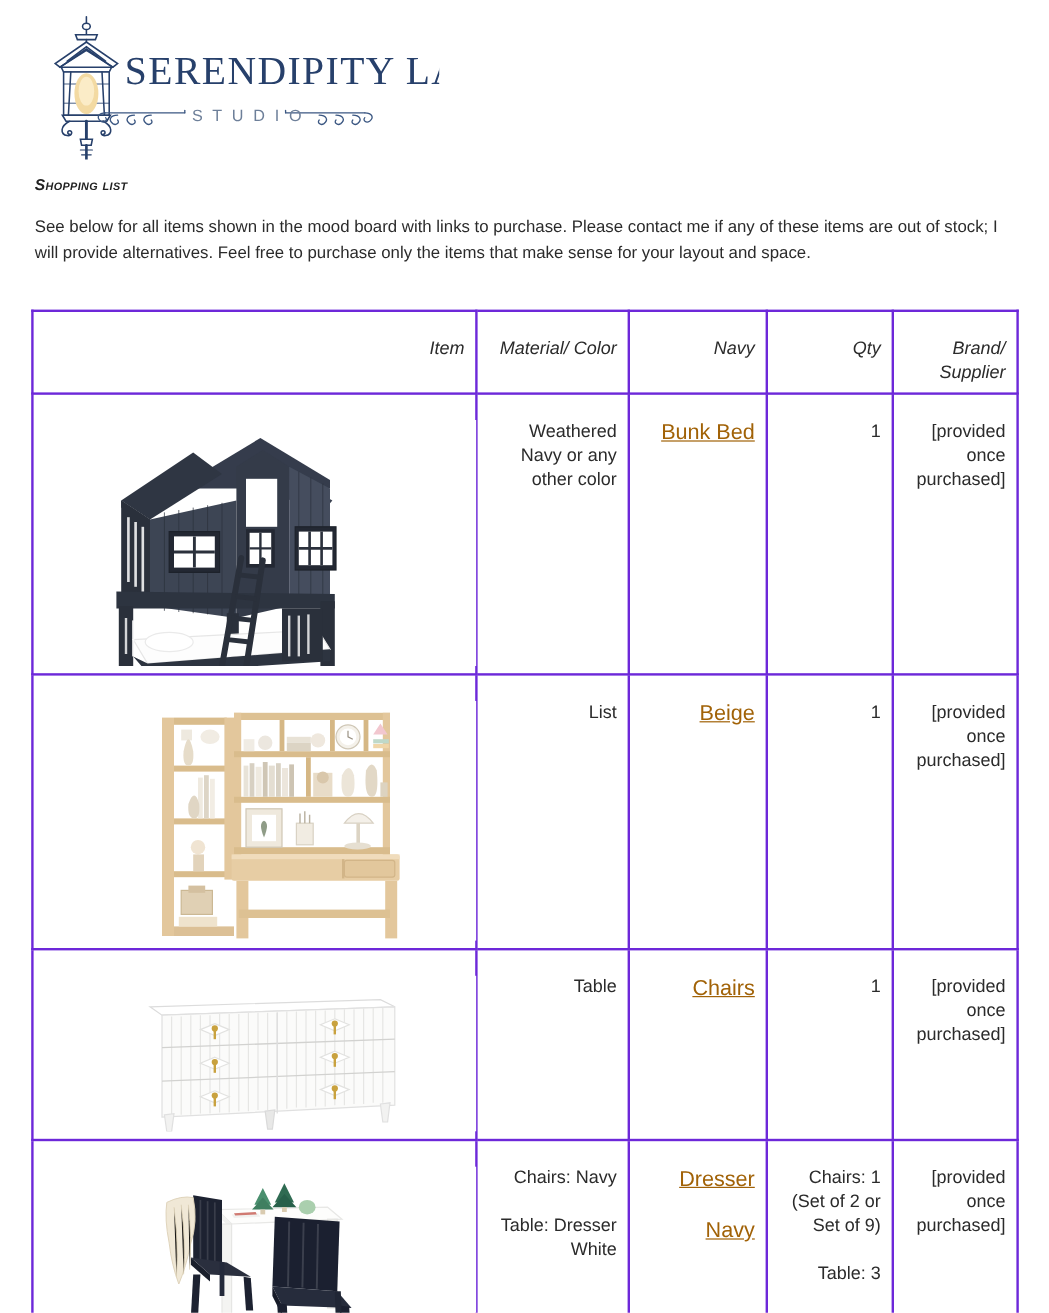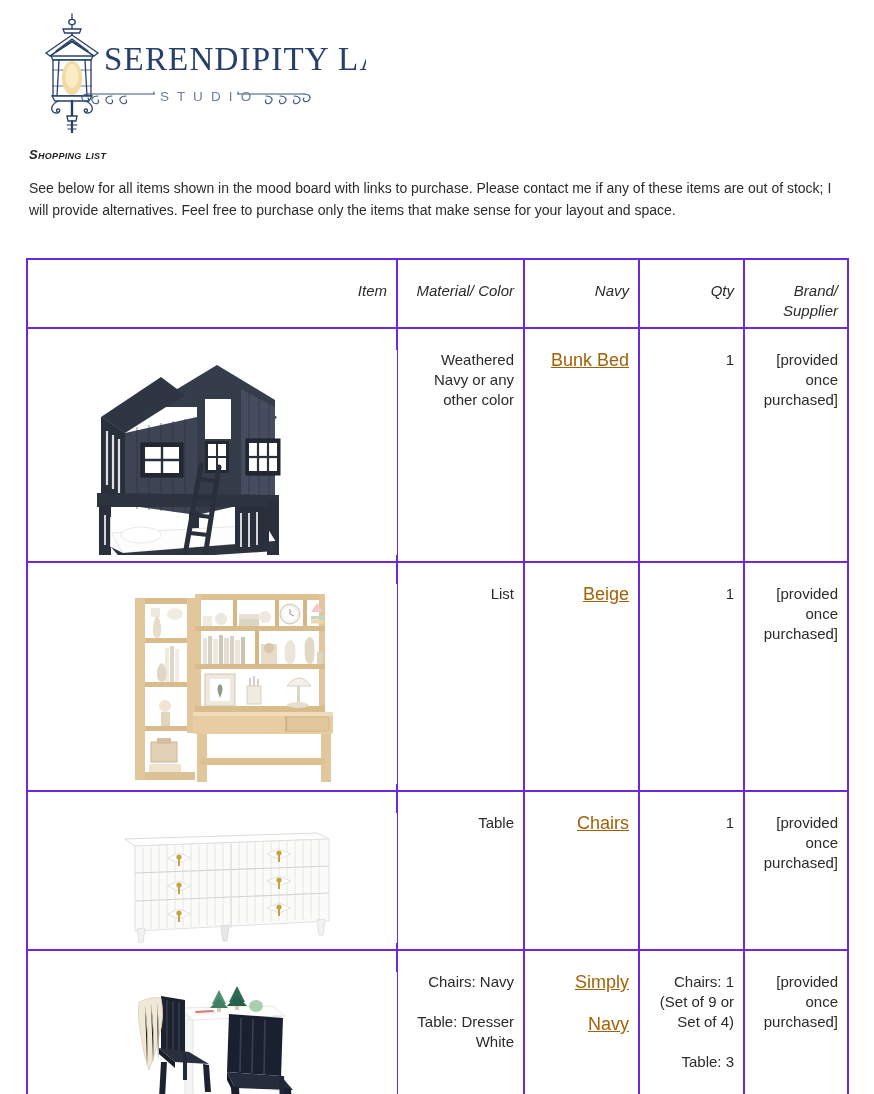--- a/index.html
+++ b/index.html
@@ -537,26 +537,26 @@
             </g>
           </g>
         </svg>
       </td>
       <td>
         <div>Chairs: Navy</div>
         <div class="para-gap"></div>
         <div>Table: Dresser White</div>
       </td>
       <td class="link-cell">
-        <div><a href="#">Simply</a></div>
+        <div><a href="#">Dresser</a></div>
         <div class="link-gap"></div>
         <div><a href="#">Navy</a></div>
       </td>
       <td>
-        <div>Chairs: 1 (Set of 9 or Set of 4)</div>
+        <div>Chairs: 1 (Set of 2 or Set of 9)</div>
         <div class="para-gap"></div>
         <div>Table: 3</div>
       </td>
       <td>[provided once purchased]</td>
     </tr>
 
   </tbody>
 </table>
 
 </body></html>

